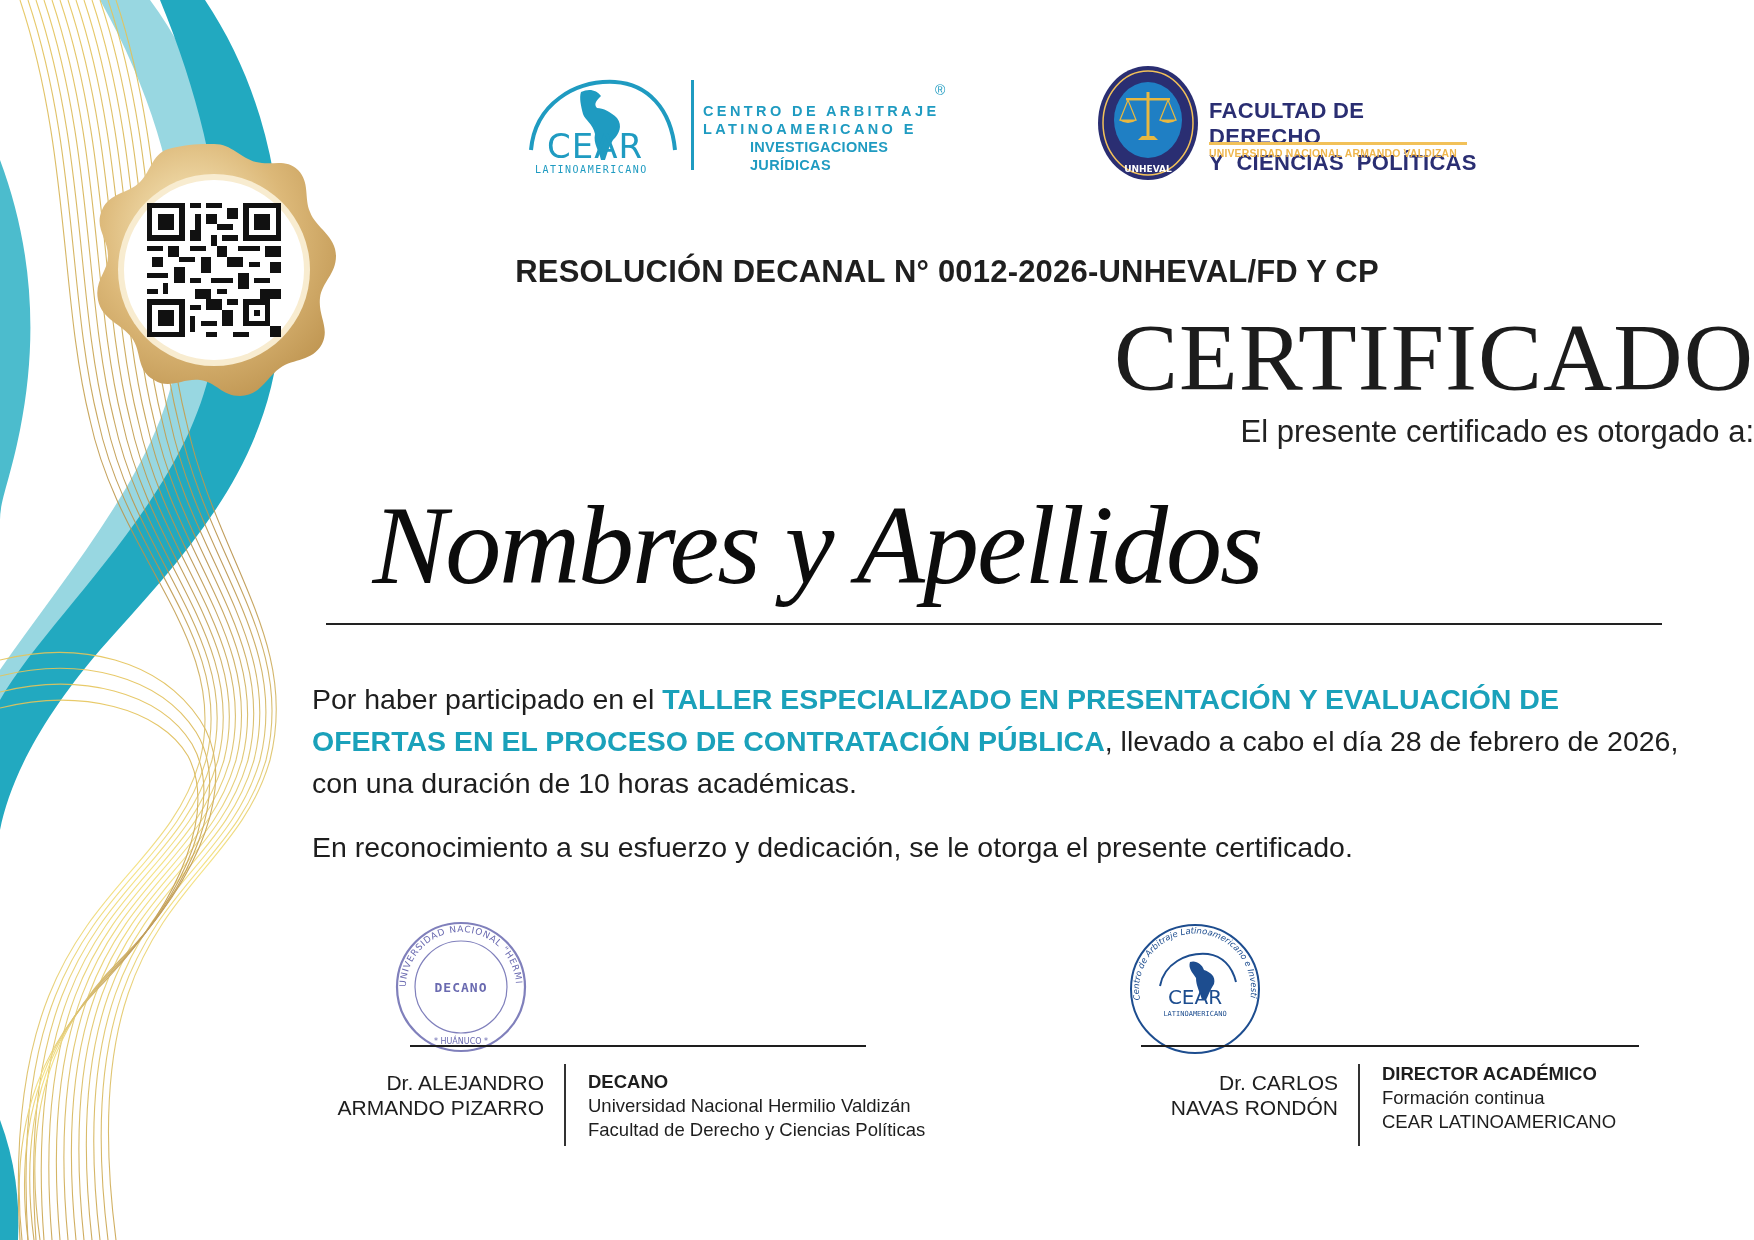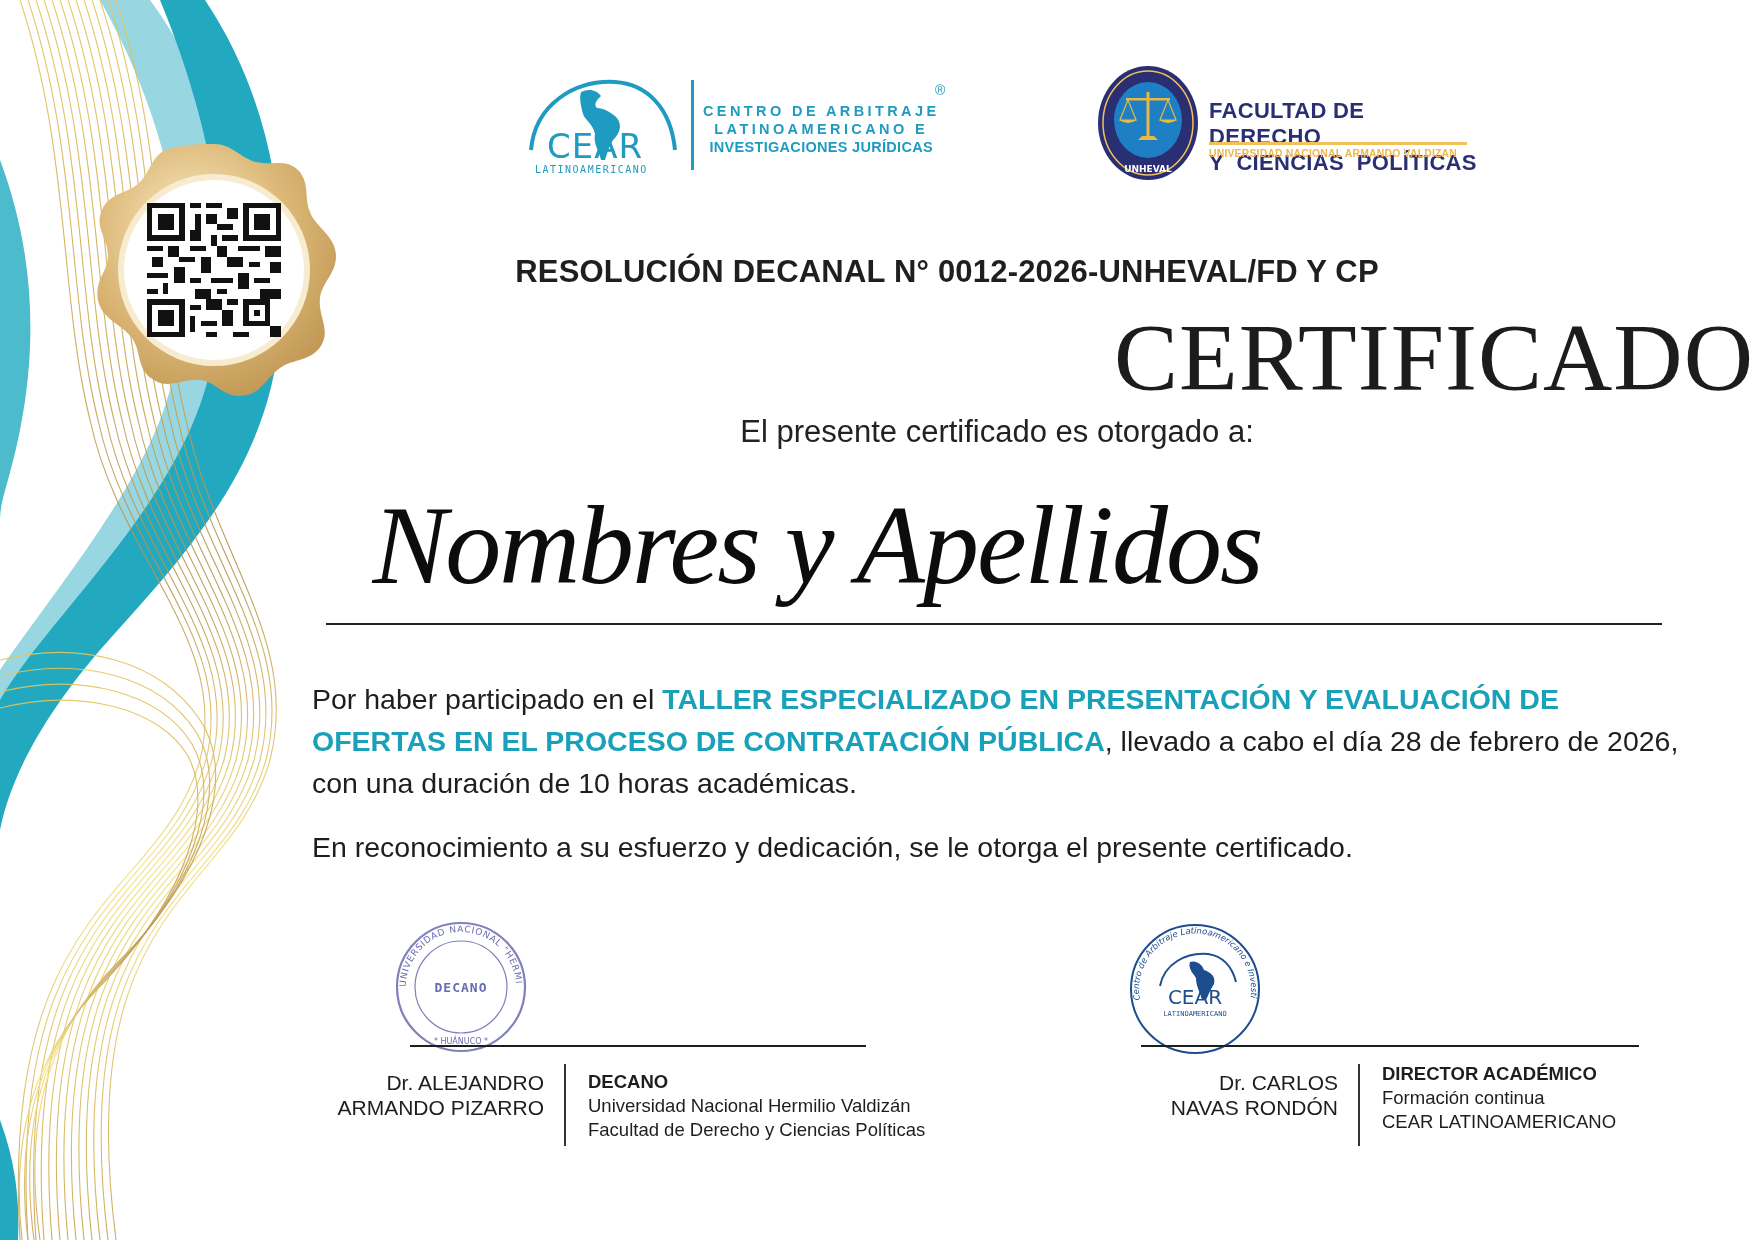--- a/index.html
+++ b/index.html
@@ -8,34 +8,34 @@
   #deco { position:absolute; left:0; top:0; width:420px; height:1240px; }
   
   .seal { left:84px; top:140px; width:260px; height:260px; }
   .qr { left:147px; top:203px; width:134px; height:134px; }
   
   .cear-logo { left:523px; top:74px; width:430px; height:104px; }
   .cear-mark { left:0; top:0; width:160px; height:104px; }
   .cear-word { position:absolute; left:24px; top:52px; font-size:34px; color:#1f9bc1; letter-spacing:1px; font-family:"DejaVu Sans", sans-serif; }
   .cear-sub { position:absolute; left:12px; top:90px; font-size:10px; color:#1f9bc1; letter-spacing:1.5px; font-family:"DejaVu Sans Mono", monospace; }
   .cear-divider { position:absolute; left:168px; top:6px; width:3px; height:90px; background:#1f9bc1; }
-  .cear-text { position:absolute; left:180px; top:28px; color:#1f9bc1; font-weight:bold; line-height:18px;text-align:center; }
+  .cear-text { position:absolute; left:180px; top:28px; color:#1f9bc1; font-weight:bold; line-height:18px; }
   .cear-text .l1, .cear-text .l2 { font-size:14.5px; letter-spacing:3.4px; display:block; }
-  .cear-text .l3 { font-size:14.5px; letter-spacing:0.3px; display:block; }
+  .cear-text .l3 { font-size:14.5px; letter-spacing:0.3px; display:block;margin-left:47px; }
   .reg { position:absolute; left:412px; top:8px; font-size:14px; color:#1f9bc1; }
   
   .fd-logo { left:1096px; top:64px; width:380px; height:118px; }
   .fd-emblem { position:absolute; left:0; top:0; width:104px; height:118px; }
   .fd-title { position:absolute; left:113px; top:34px; color:#2a2e72; font-weight:bold; font-size:22px; line-height:26px; letter-spacing:0.3px; }
   .fd-rule { position:absolute; left:113px; top:78px; width:258px; height:3px; background:#f2c159; }
   .fd-sub { position:absolute; left:113px; top:84px; color:#efb64c; font-weight:bold; font-size:10.4px; letter-spacing:0.2px; }
   
   .resolucion { left:0; width:1754px; top:254px; text-align:center; padding-left:140px; box-sizing:border-box; font-size:31px; font-weight:bold; color:#1f1f1f; letter-spacing:0.2px; }
   .title { left:0; width:1754px; top:308px; text-align:right; padding-left:240px; box-sizing:border-box; font-family:"Liberation Serif", serif; font-size:96px; color:#1c1c1c; letter-spacing:1px; line-height:100px; }
-  .subtitle { left:0; width:1754px; top:414px; text-align:center; padding-left:240px; box-sizing:border-box; font-size:31px; color:#222; }
+  .subtitle { left:0; width:1754px; top:414px; text-align:right; padding-left:240px; box-sizing:border-box; font-size:31px; color:#222; }
   .recipient { left:0; width:1394px; top:470px; text-align:center; padding-left:240px; box-sizing:border-box; font-family:"Liberation Serif", serif; font-style:italic; font-size:112px; color:#0c0c0c; line-height:150px; letter-spacing:-2px; }
   .name-line { left:326px; top:623px; width:1336px; height:2px; background:#222; }
   .para { left:312px; width:1370px; top:678px; font-size:28.5px; line-height:42px; color:#1e1e1e; }
   .para .hl { color:#1aa1ba; font-weight:bold; }
   .para2 { left:312px; width:1370px; top:826px; font-size:28.5px; line-height:42px; color:#1e1e1e; }
   
   .stamp-l { left:392px; top:918px; width:138px; height:138px; }
   .stamp-r { left:1126px; top:920px; width:138px; height:138px; }
   .sig-line-l { left:410px; top:1045px; width:456px; height:2px; background:#1e1e1e; }
   .sig-line-r { left:1141px; top:1045px; width:498px; height:2px; background:#1e1e1e; }

